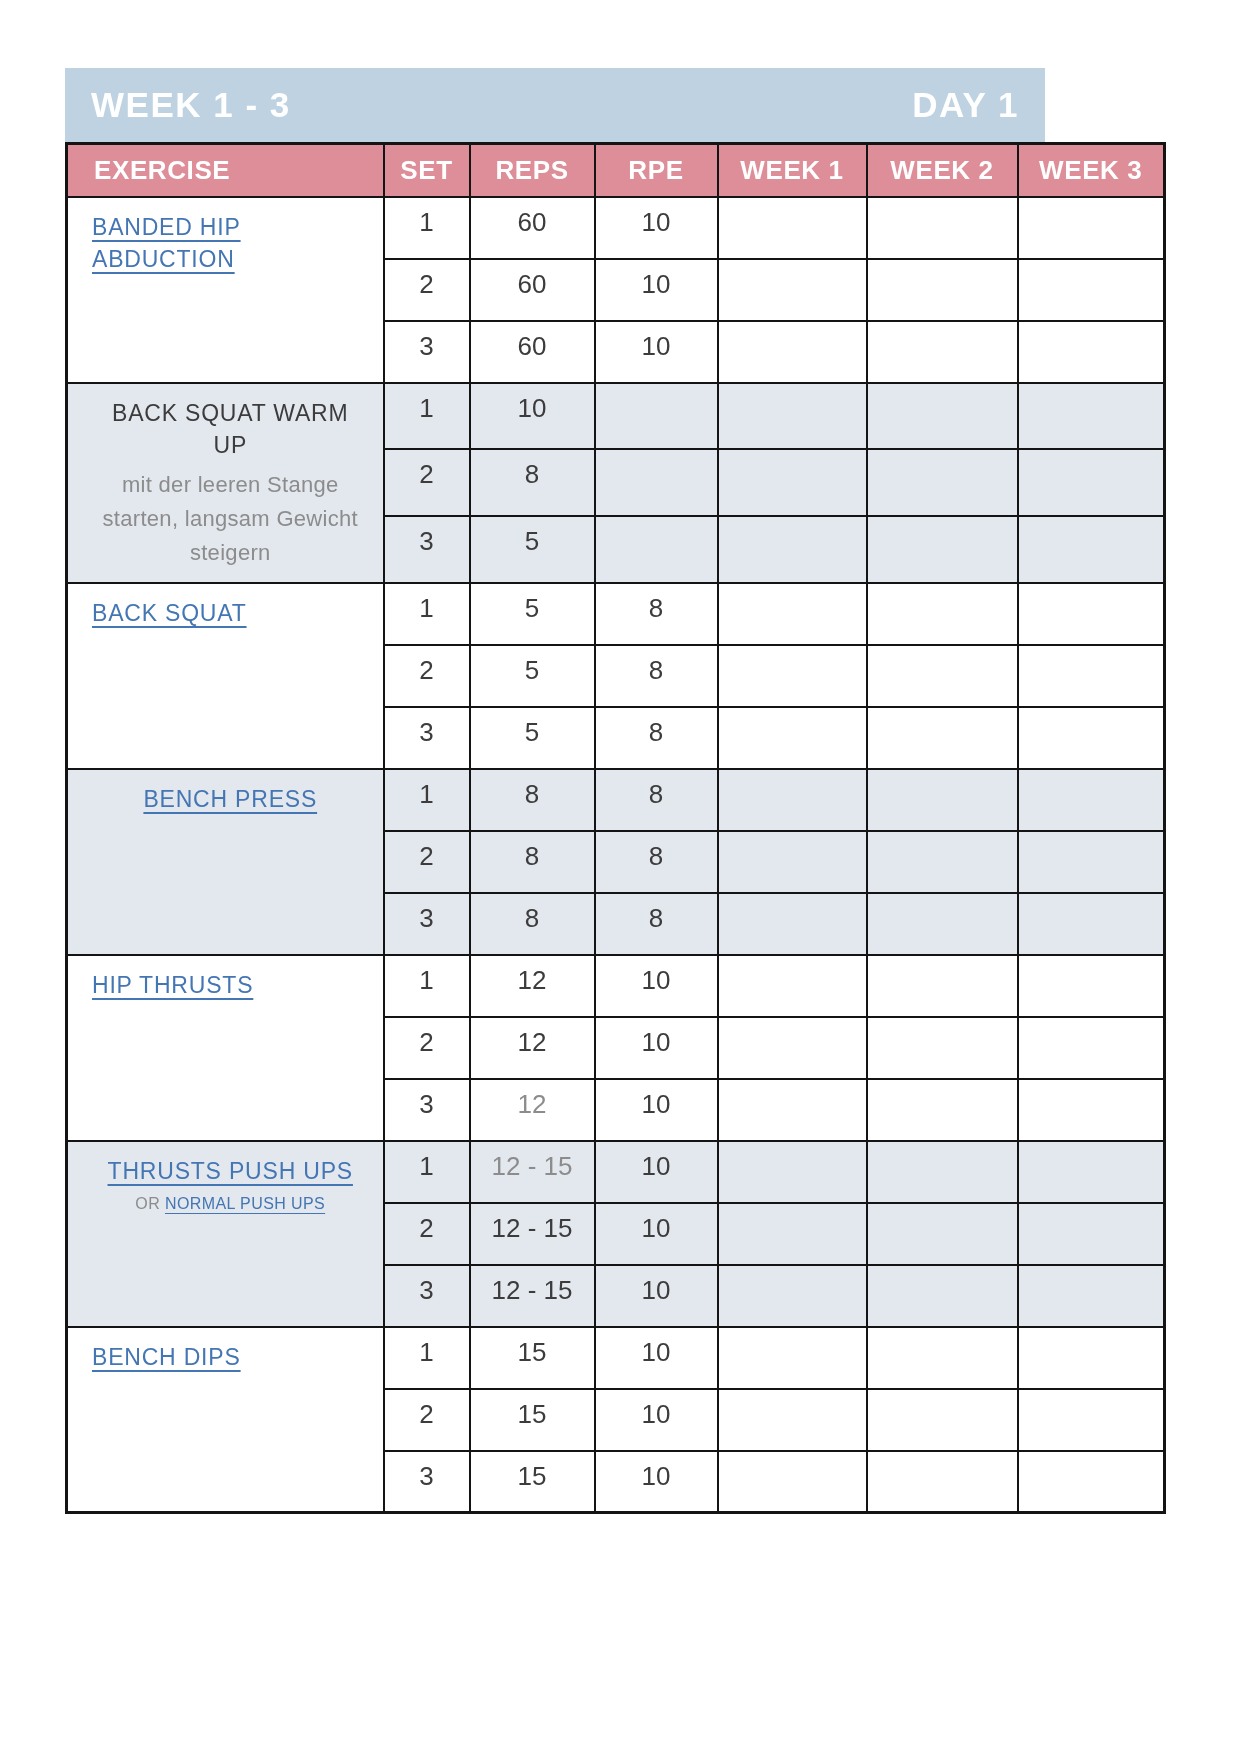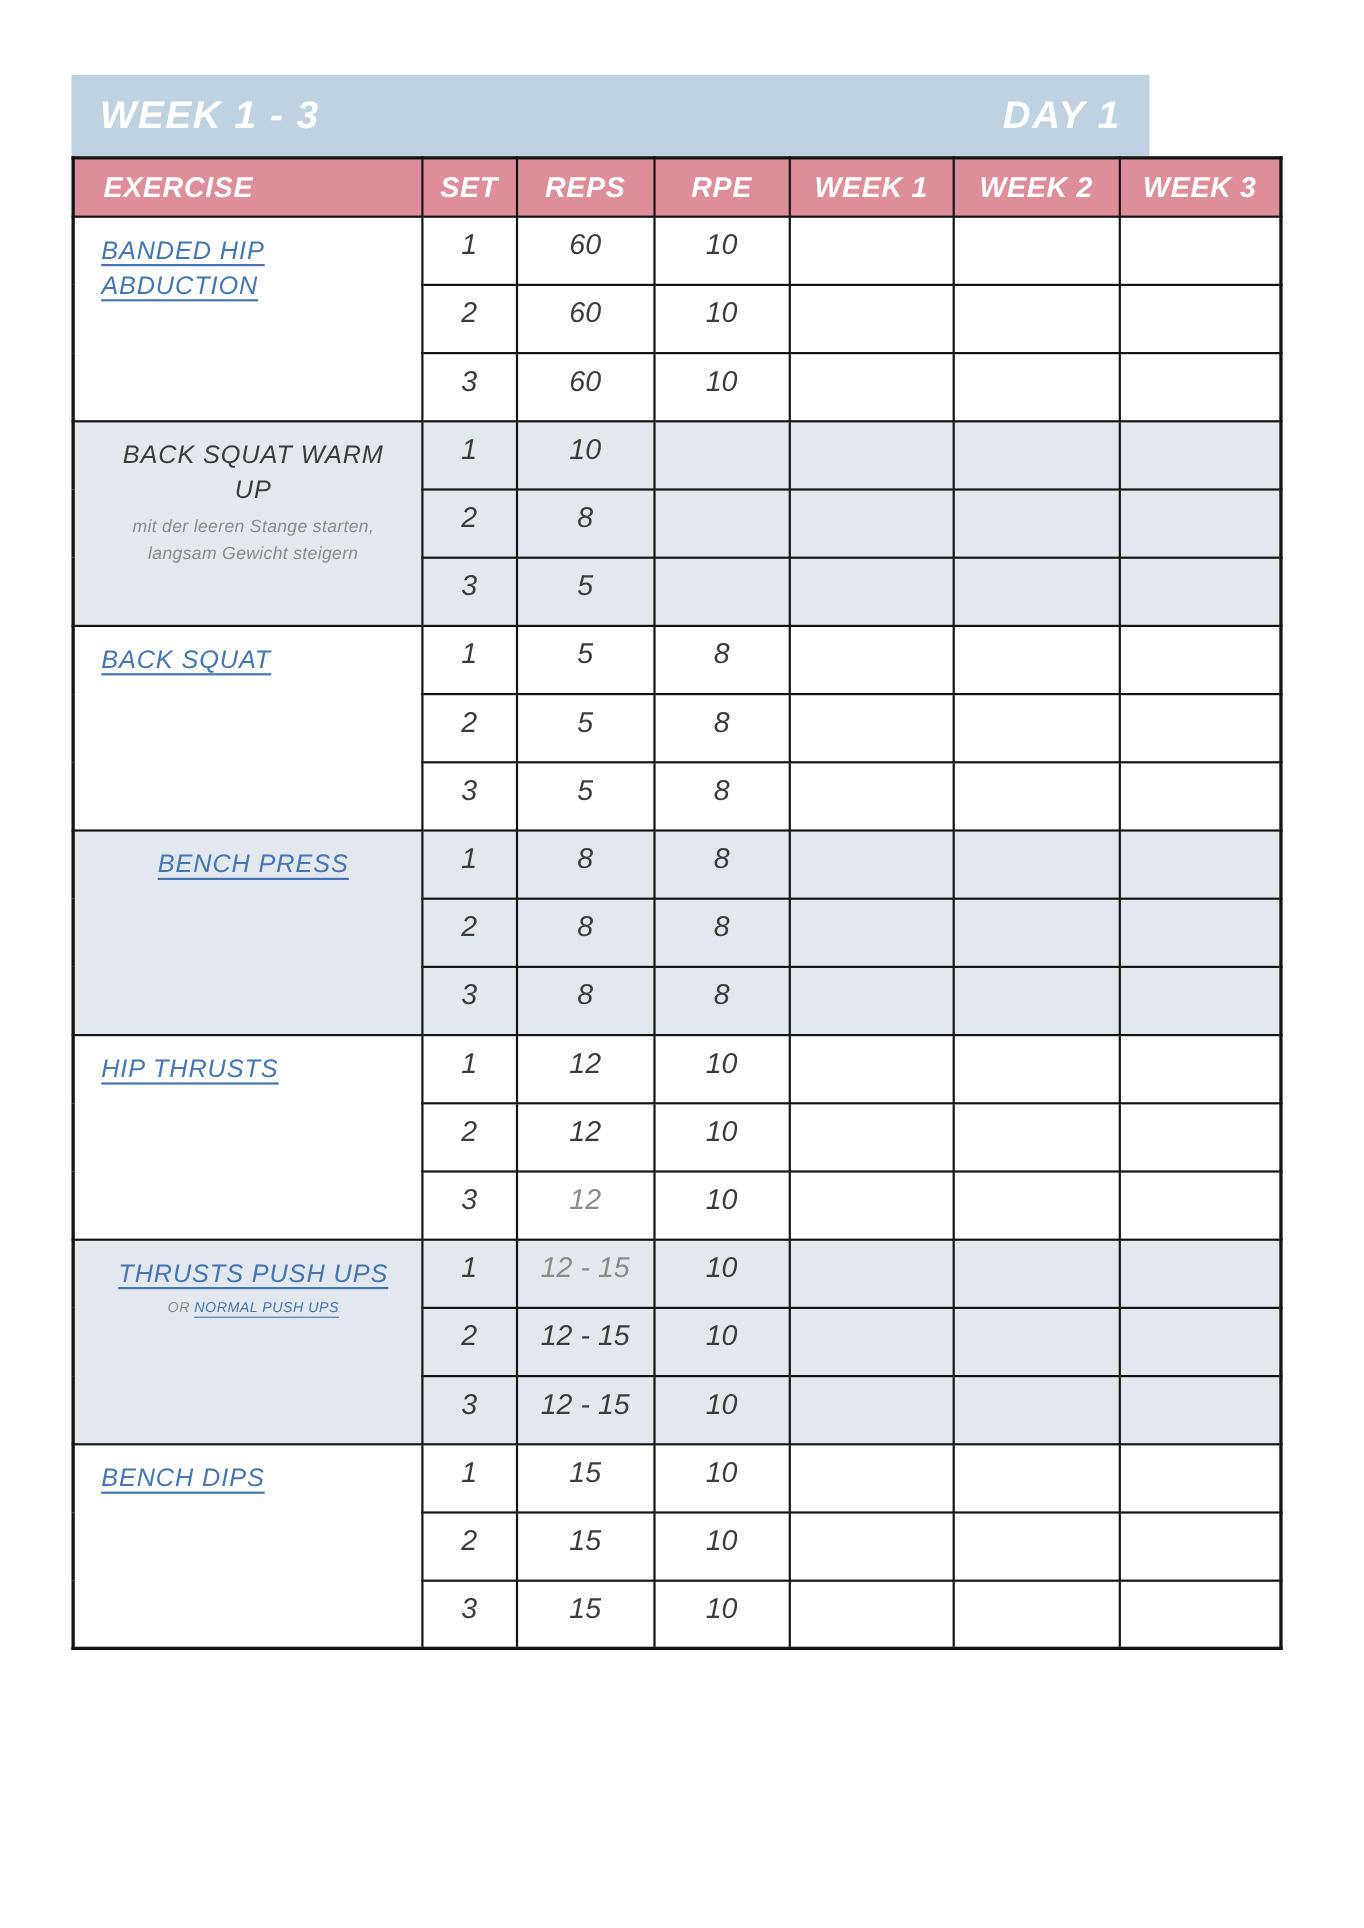--- a/index.html
+++ b/index.html
@@ -11,21 +11,21 @@
     --text-muted:#8c8c8c;
     --border-black:#141414;
   }
   *{box-sizing:border-box;}
   html,body{margin:0;padding:0;}
   body{
     width:1240px;height:1753px;background:#ffffff;
     font-family:"Liberation Sans","DejaVu Sans",sans-serif;
     position:relative;
   }
-  .sheet{position:absolute;left:65px;top:68px;width:980px;font-style:italic;}
+  .sheet{position:absolute;left:65px;top:68px;width:980px;}
   .banner{
     height:74px;background:var(--banner-bg);
     display:flex;justify-content:space-between;align-items:center;
     padding:0 26px;
   }
   .banner .banner-text{
     color:#ffffff;font-size:35px;font-weight:bold;letter-spacing:1.5px;
   }
   table{
     border-collapse:collapse;width:1100px;table-layout:fixed;
@@ -51,24 +51,24 @@
   }
   a.ex-link{
     color:var(--link-blue);font-size:23px;letter-spacing:0.8px;
     text-decoration:underline;text-underline-offset:5px;
     text-decoration-thickness:1.5px;line-height:1.35;
   }
   .ex-plain{
     color:var(--text-dark);font-size:23px;letter-spacing:0.8px;line-height:1.35;
   }
   .subtitle{
-    margin-top:7px;font-size:16px;color:var(--text-muted);
+    margin-top:7px;font-size:22px;color:var(--text-muted);
     letter-spacing:0.3px;line-height:1.55;
   }
-  .alt-line{margin-top:8px;font-size:13px;letter-spacing:0.4px;}
+  .alt-line{margin-top:8px;font-size:16px;letter-spacing:0.4px;}
   .alt-line .or-label{color:var(--text-muted);}
   .alt-line a{
     color:var(--link-blue);text-decoration:underline;
     text-underline-offset:4px;text-decoration-thickness:1.2px;
   }
   .muted{color:var(--text-muted);}
 </style>
 </head>
 <body>
 

